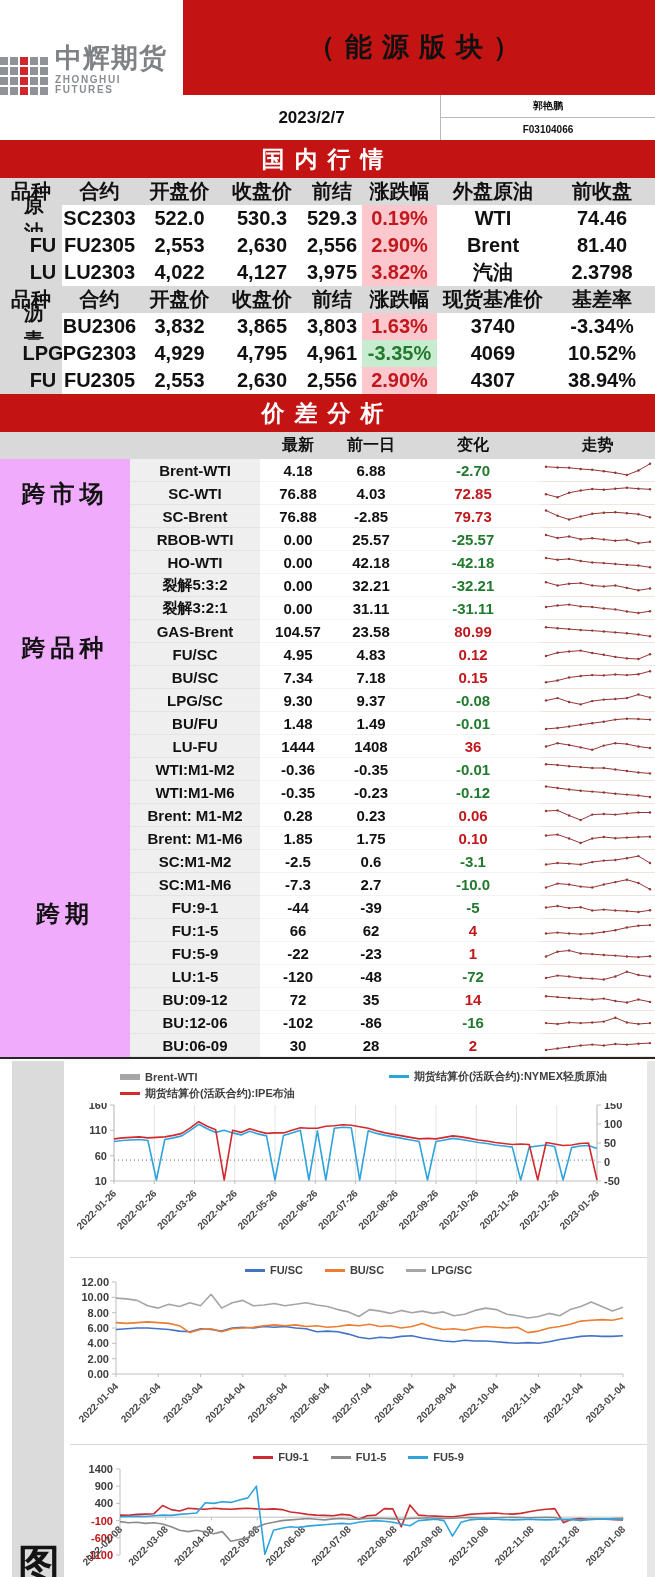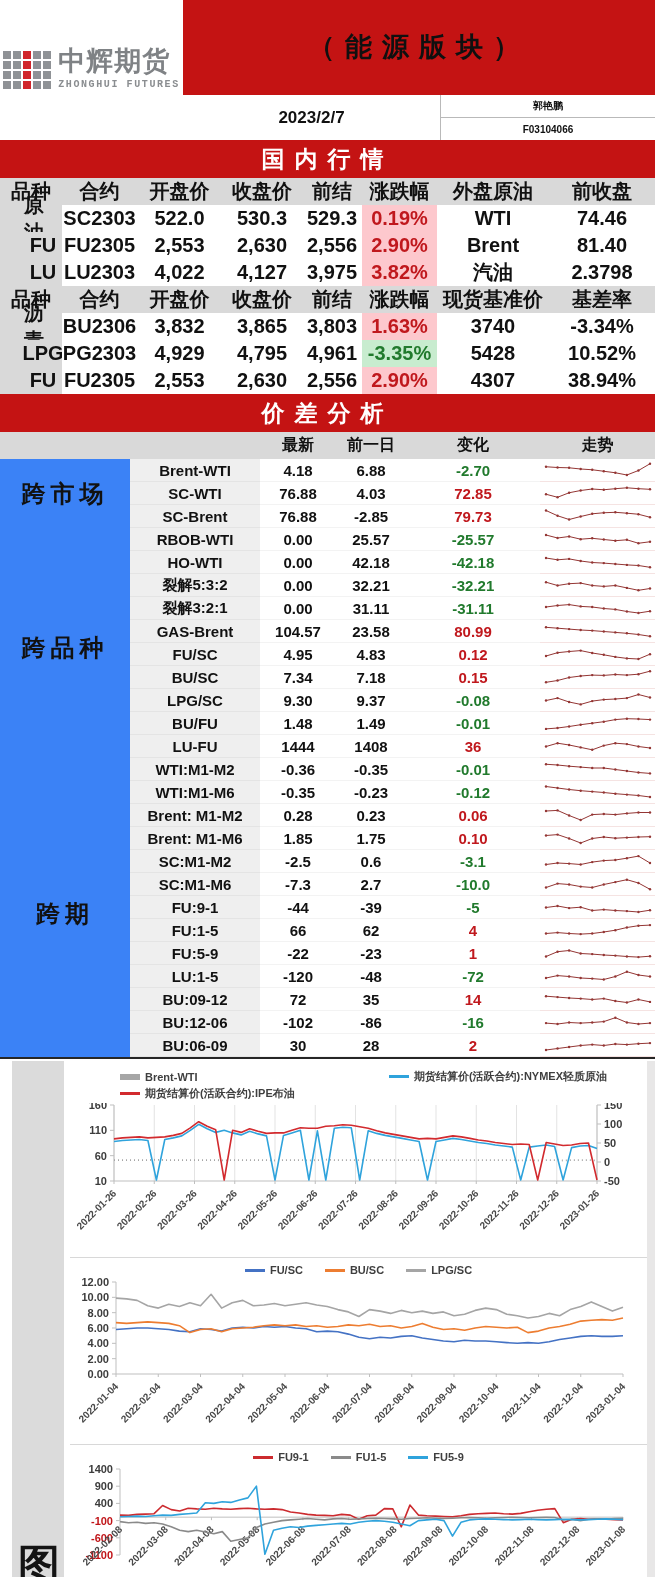--- a/index.html
+++ b/index.html
@@ -1,21 +1,21 @@
 <!DOCTYPE html>
 <html><head>
 <meta charset="utf-8">
 <style>
   html,body{margin:0;padding:0;background:#fff;}
   .page{position:relative;width:655px;height:1577px;overflow:hidden;background:#fff;
         font-family:"Liberation Sans","DejaVu Sans",sans-serif;color:#111;}
   
   .hdr{display:flex;height:140px;}
   .logo-cell{width:183px;display:flex;align-items:center;justify-content:center;background:#fff;}
-  .logo-wrap{display:flex;align-items:center;gap:7px;font-family:Liberation Mono, monospace;}
+  .logo-wrap{display:flex;align-items:flex-end;gap:7px;}
   .logo-grid{display:grid;grid-template-columns:repeat(5,8px);grid-auto-rows:8px;gap:2px;}
   .logo-grid i{background:#8f9296;display:block;}
   .logo-grid i.red{background:#d0262b;}
   .logo-text{line-height:1;}
   .logo-cn{font-size:27px;font-weight:700;color:#7f8285;letter-spacing:1px;}
   .logo-en{font-size:10px;font-weight:700;color:#8a8d90;letter-spacing:1.6px;margin-top:3px;}
   .hdr-right{flex:1;display:flex;flex-direction:column;}
   .title-banner{height:95px;background:#c41313;color:#101010;display:flex;flex-direction:column;
         align-items:center;justify-content:center;font-weight:700;font-size:27px;
         font-family:"Liberation Serif","DejaVu Serif",serif;letter-spacing:10px;line-height:1.35;}
@@ -35,21 +35,21 @@
   .mhead{background:#d9d9d9;}
   .mvariety{background:#d9d9d9;padding-left:24px;}
   .chg-pink{background:#fdc8cd;color:#c0181d;}
   .chg-green{background:#c8eccf;color:#217a2d;}
   
   .spread-wrap{border-bottom:2px solid #262626;}
   .spread-head{display:grid;grid-template-columns:130px 130px 76px 70px 134px 115px;height:27px;
         background:#d9d9d9;font-size:16px;font-weight:700;}
   .spread-head span{display:flex;align-items:center;justify-content:center;}
   .spread-body{position:relative;padding-left:130px;}
-  .group-col{position:absolute;left:0;top:0;bottom:0;width:130px;background:#3b82f6;}
+  .group-col{position:absolute;left:0;top:0;bottom:0;width:130px;background:#f0abfc;}
   .group-label{position:absolute;left:0;width:130px;text-align:center;font-size:24px;
         font-weight:700;letter-spacing:5px;transform:translateY(-50%);color:#111;}
   .spread-rows{display:grid;grid-template-columns:130px 76px 70px 134px 115px;grid-auto-rows:23px;
         font-size:15px;font-weight:700;}
   .scell{display:flex;align-items:center;justify-content:center;background:#fff;
         border-bottom:1px solid #f3f3f3;}
   .sname{background:#efefef;border-bottom:1px solid #e4e4e4;}
   .sspark{border-bottom:1px solid #f5e3e2;}
   
   .charts-section{position:relative;height:546px;background:#fff;}
@@ -169,21 +169,21 @@
       <div class="mcell">3,803</div>
       <div class="mcell chg-pink">1.63%</div>
       <div class="mcell">3740</div>
       <div class="mcell">-3.34%</div>
       <div class="mcell mvariety">LPG</div>
       <div class="mcell">PG2303</div>
       <div class="mcell">4,929</div>
       <div class="mcell">4,795</div>
       <div class="mcell">4,961</div>
       <div class="mcell chg-green">-3.35%</div>
-      <div class="mcell">5428</div>
+      <div class="mcell">4069</div>
       <div class="mcell">10.52%</div>
       <div class="mcell mvariety">FU</div>
       <div class="mcell">FU2305</div>
       <div class="mcell">2,553</div>
       <div class="mcell">2,630</div>
       <div class="mcell">2,556</div>
       <div class="mcell chg-pink">2.90%</div>
       <div class="mcell">4307</div>
       <div class="mcell">38.94%</div>
     </div>

